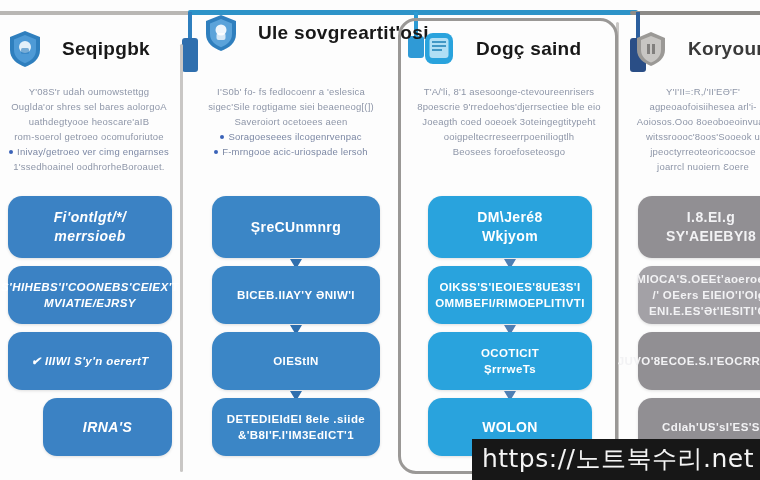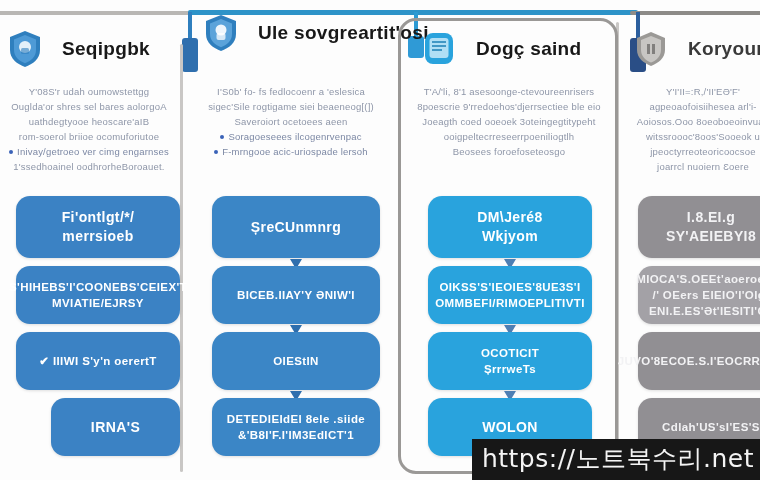--- a/index.html
+++ b/index.html
@@ -188,28 +188,28 @@
           <rect x="13" y="18" width="8" height="6" rx="1.5" fill="#2f7fbe" opacity=".6"></rect>
         </svg>
       </span>
       <span class="head-title">Seqipgbk</span>
     </div>
 
     <div class="blurb" style="left:6px; top:84px; width:166px;">
       <div>Y'08S'r udah oumowstettgg</div>
       <div>Ouglda'or shres sel bares aolorgoA</div>
       <div>uathdegtyooe heoscare'aIB</div>
-      <div>rom-soerol briioe ocomuforiutoe</div>
+      <div>rom-soerol getroeo ocomuforiutoe</div>
       <div class="bullet-line">
         <span class="dot"></span><span>Inivay/getroeo ver cimg engarnses</span>
       </div>
       <div>1'ssedhoainel oodhrorheBoroauet.</div>
     </div>
 
-    <div class="stack" style="left:16px; top:196px; width:164px;">
+    <div class="stack" style="left:8px; top:196px; width:164px;font-style:italic;">
       <div class="step" style="height:62px;">
         <span>Fi'ontlgt/*/</span>
         <span class="l2">merrsioeb</span>
       </div>
       <div class="step sm" style="height:58px; margin-top:8px;">
         <span>S'HIHEBS'I'COONEBS'CEIEX'T</span>
         <span class="l2">MVIATIE/EJRSY</span>
       </div>
       <div class="step sm" style="height:58px; margin-top:8px;">
         <span>✔ IIIWI S'y'n oerertT</span>

